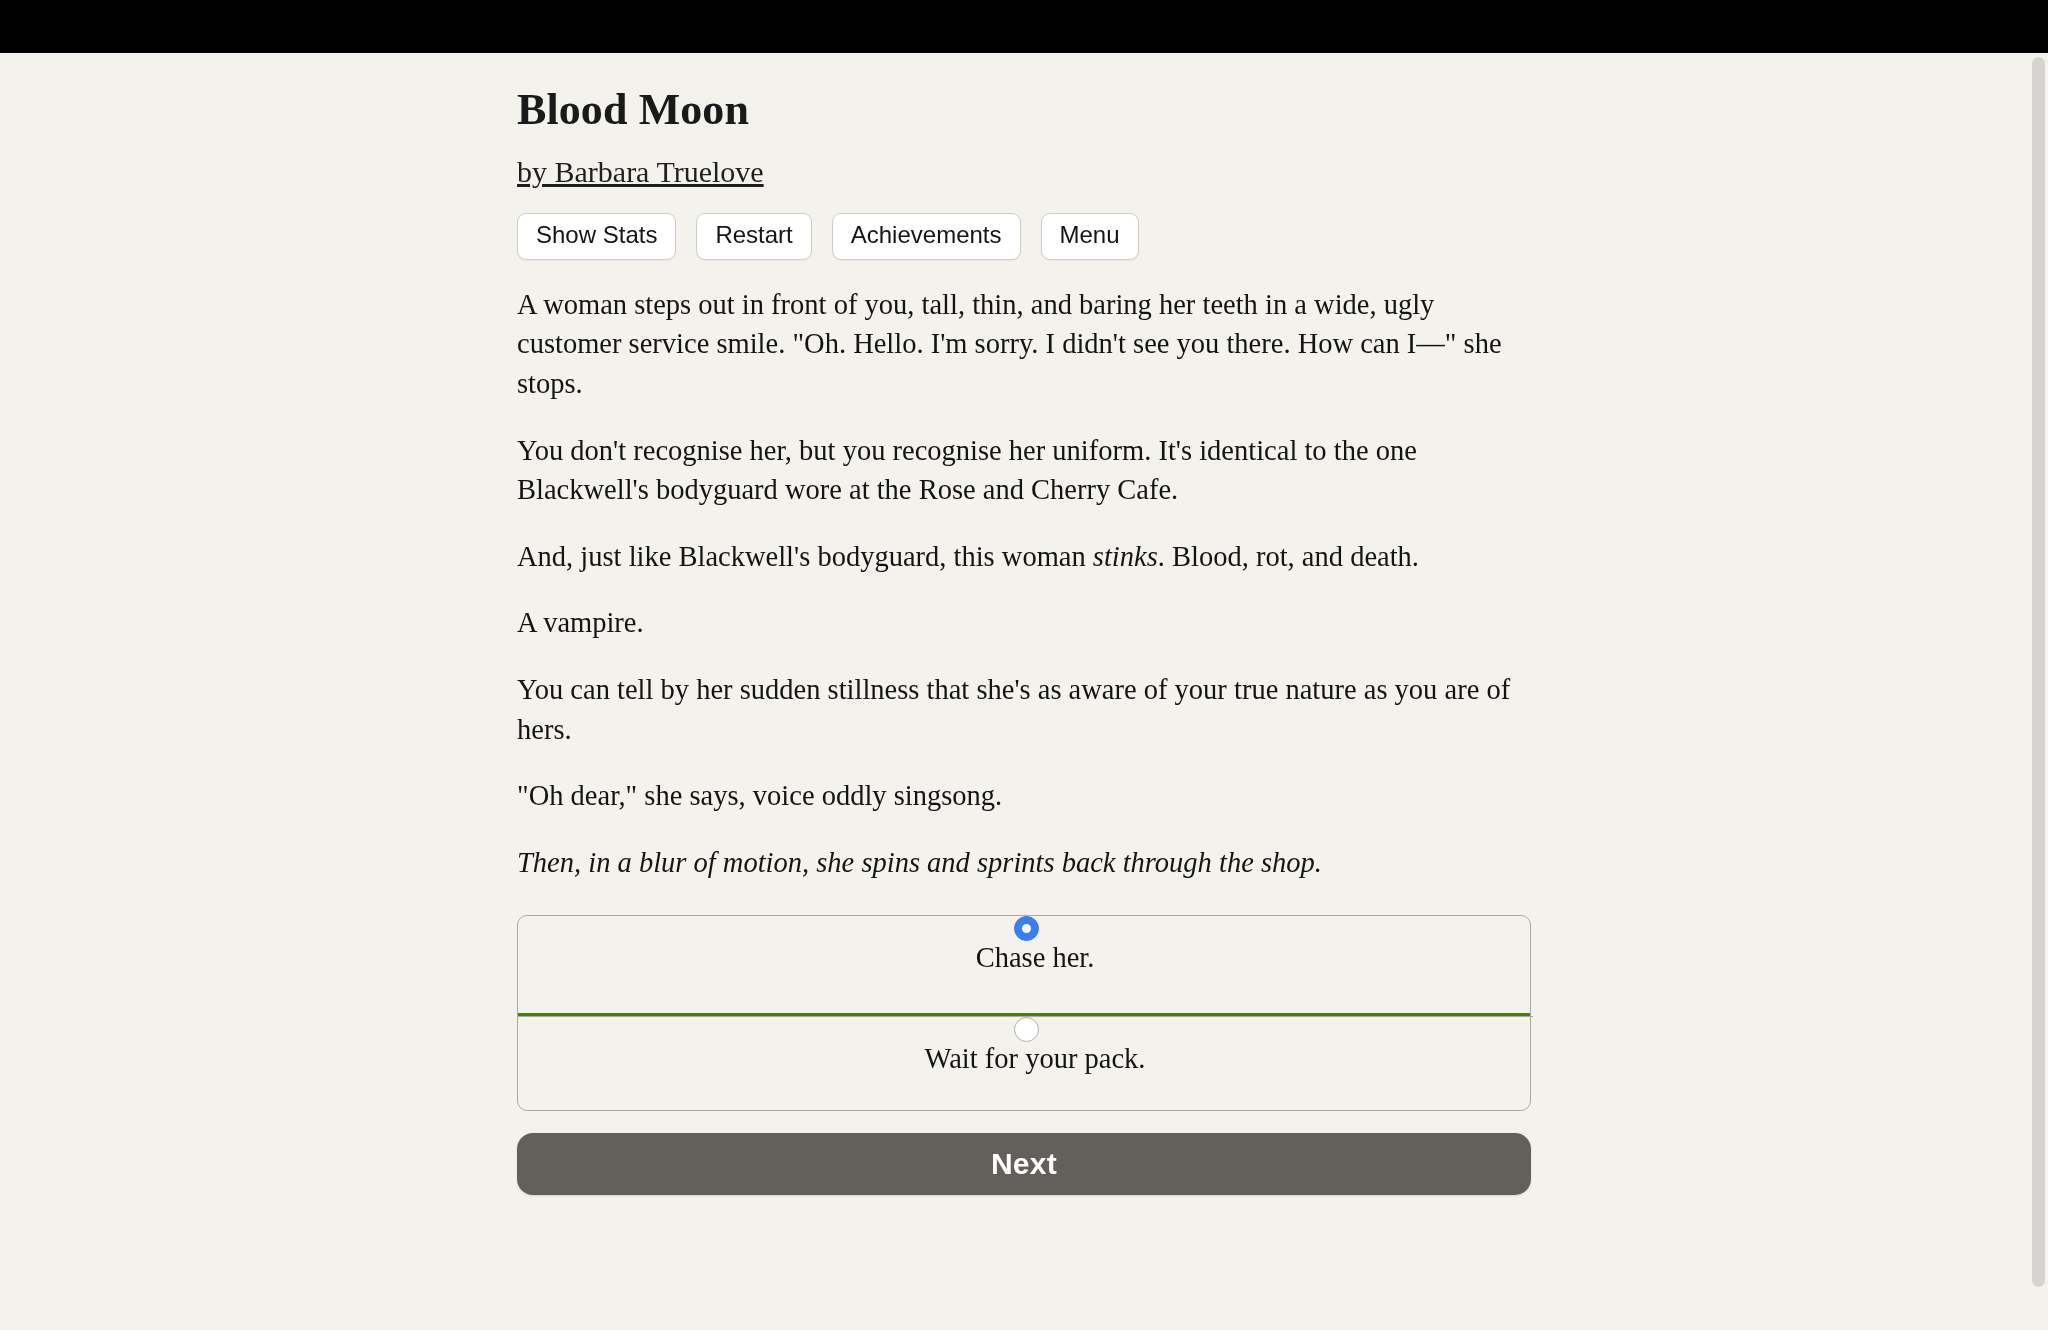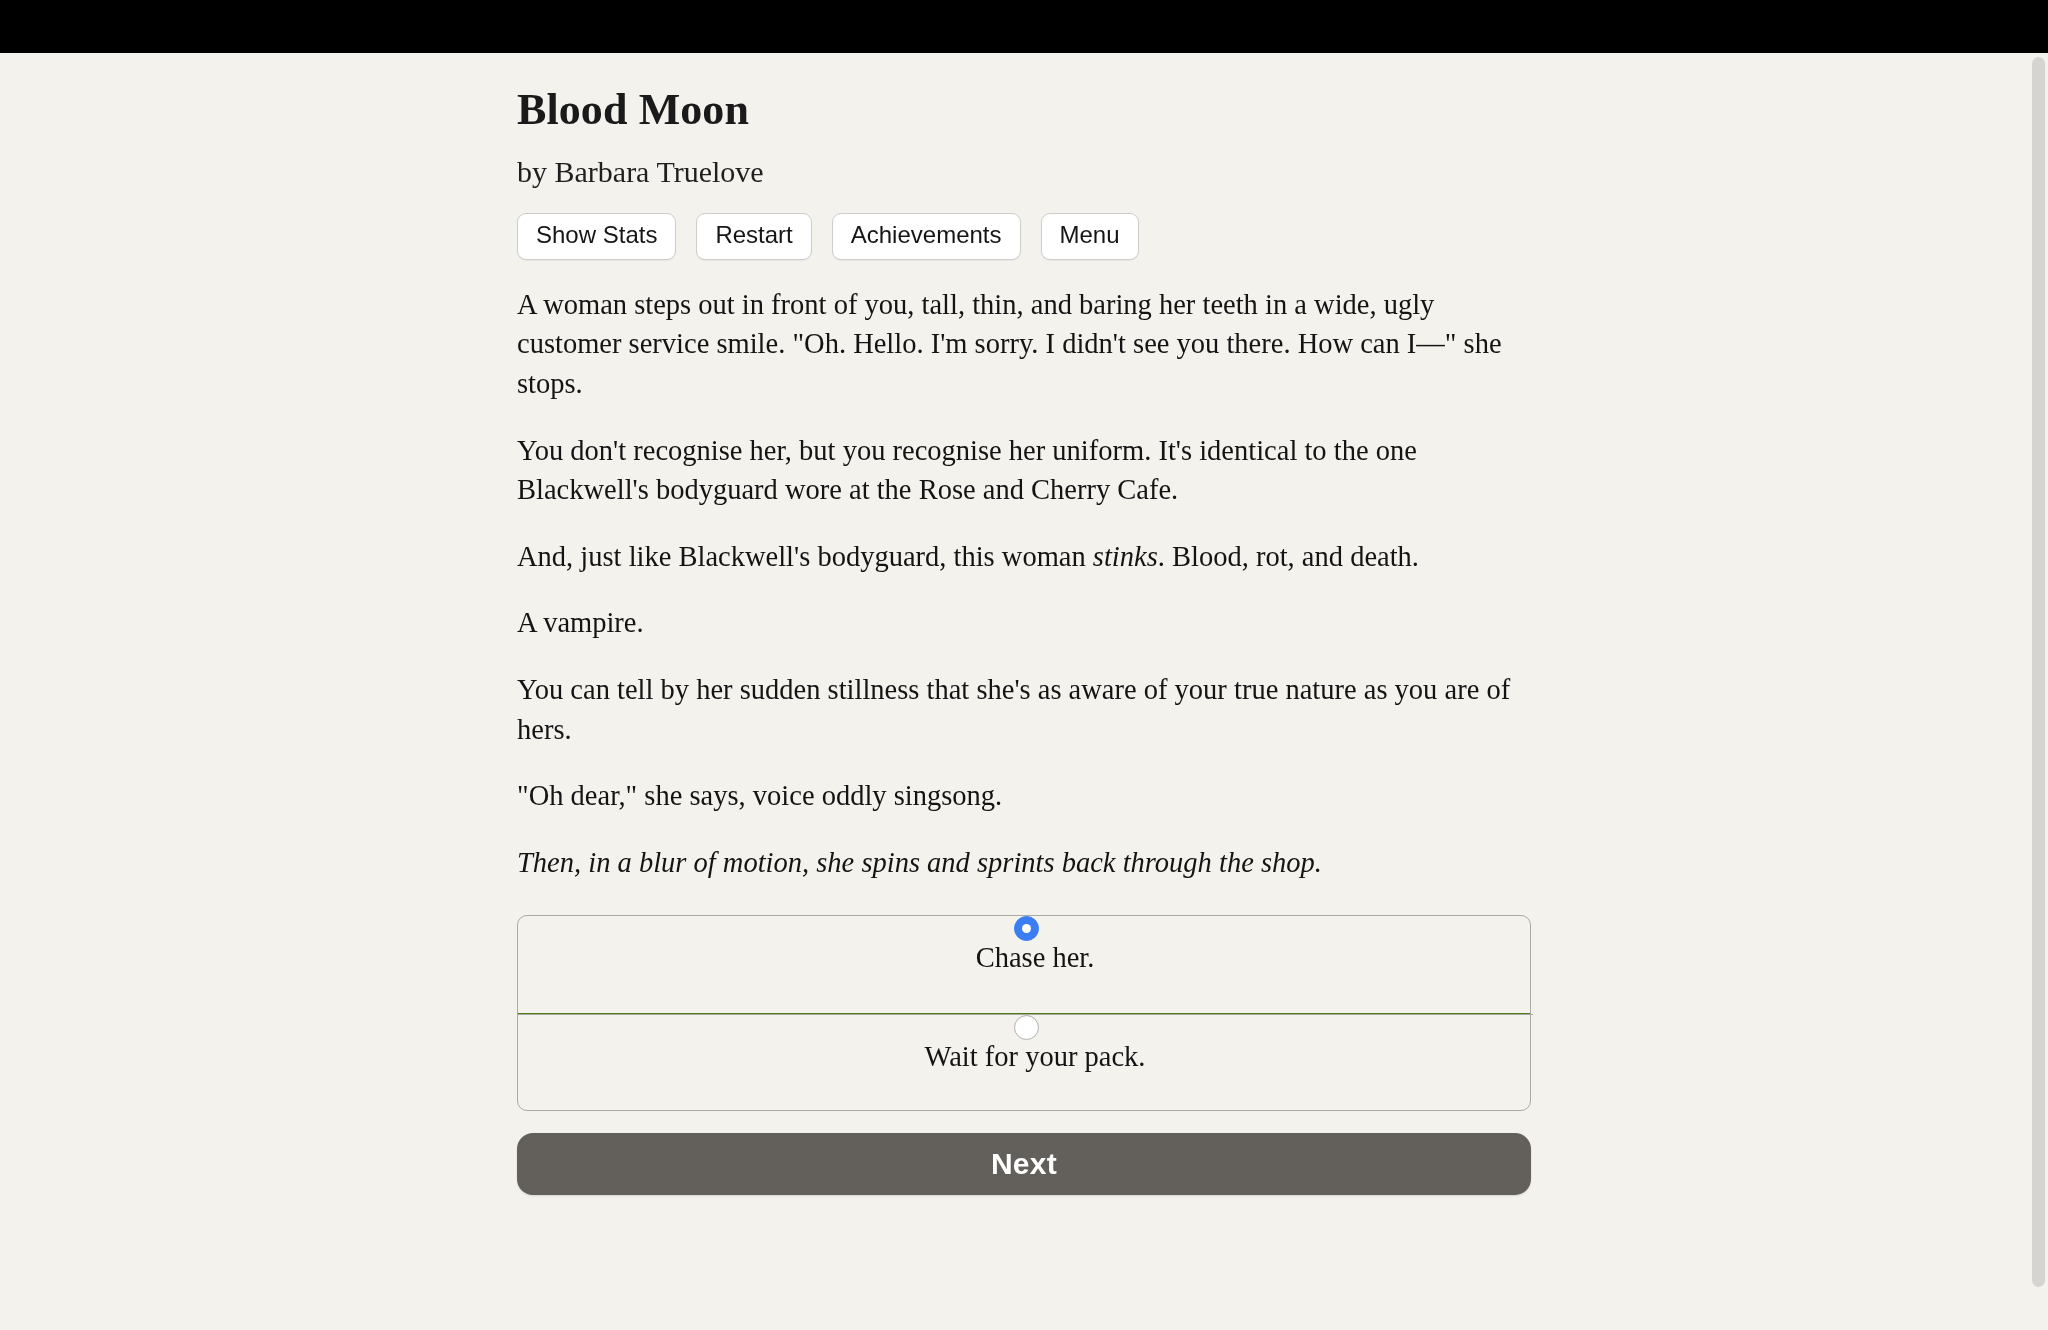--- a/index.html
+++ b/index.html
@@ -51,20 +51,21 @@
     letter-spacing: 0.1px;
   }
   .game-byline {
     font-family: "Liberation Serif", "DejaVu Serif", serif;
     font-size: 30px;
     font-weight: 400;
     color: #1f1f1f;
     margin: 0;
     padding-top: 18px;
     line-height: 1.2;
+    text-decoration: underline;
   }
 
   
   .toolbar {
     margin-top: 23px;
     display: flex;
     align-items: center;
     gap: 20px;
   }
   .toolbar-button {
@@ -115,21 +116,21 @@
     display: flex;
     flex-direction: column;
     align-items: center;
     height: 97px;
     padding-left: 22px;
     box-sizing: border-box;
     cursor: pointer;
     position: relative;
   }
   .choice-row + .choice-row {
-    border-top: 2px solid #4d7c0f;
+    border-top: 4px solid #4d7c0f;
   }
   .choice-row + .choice-row::before {
     content: "";
     position: absolute;
     top: -1px;
     left: -1px;
     width: 1016px;
     height: 1px;
     background: #a9a9a9;
   }

